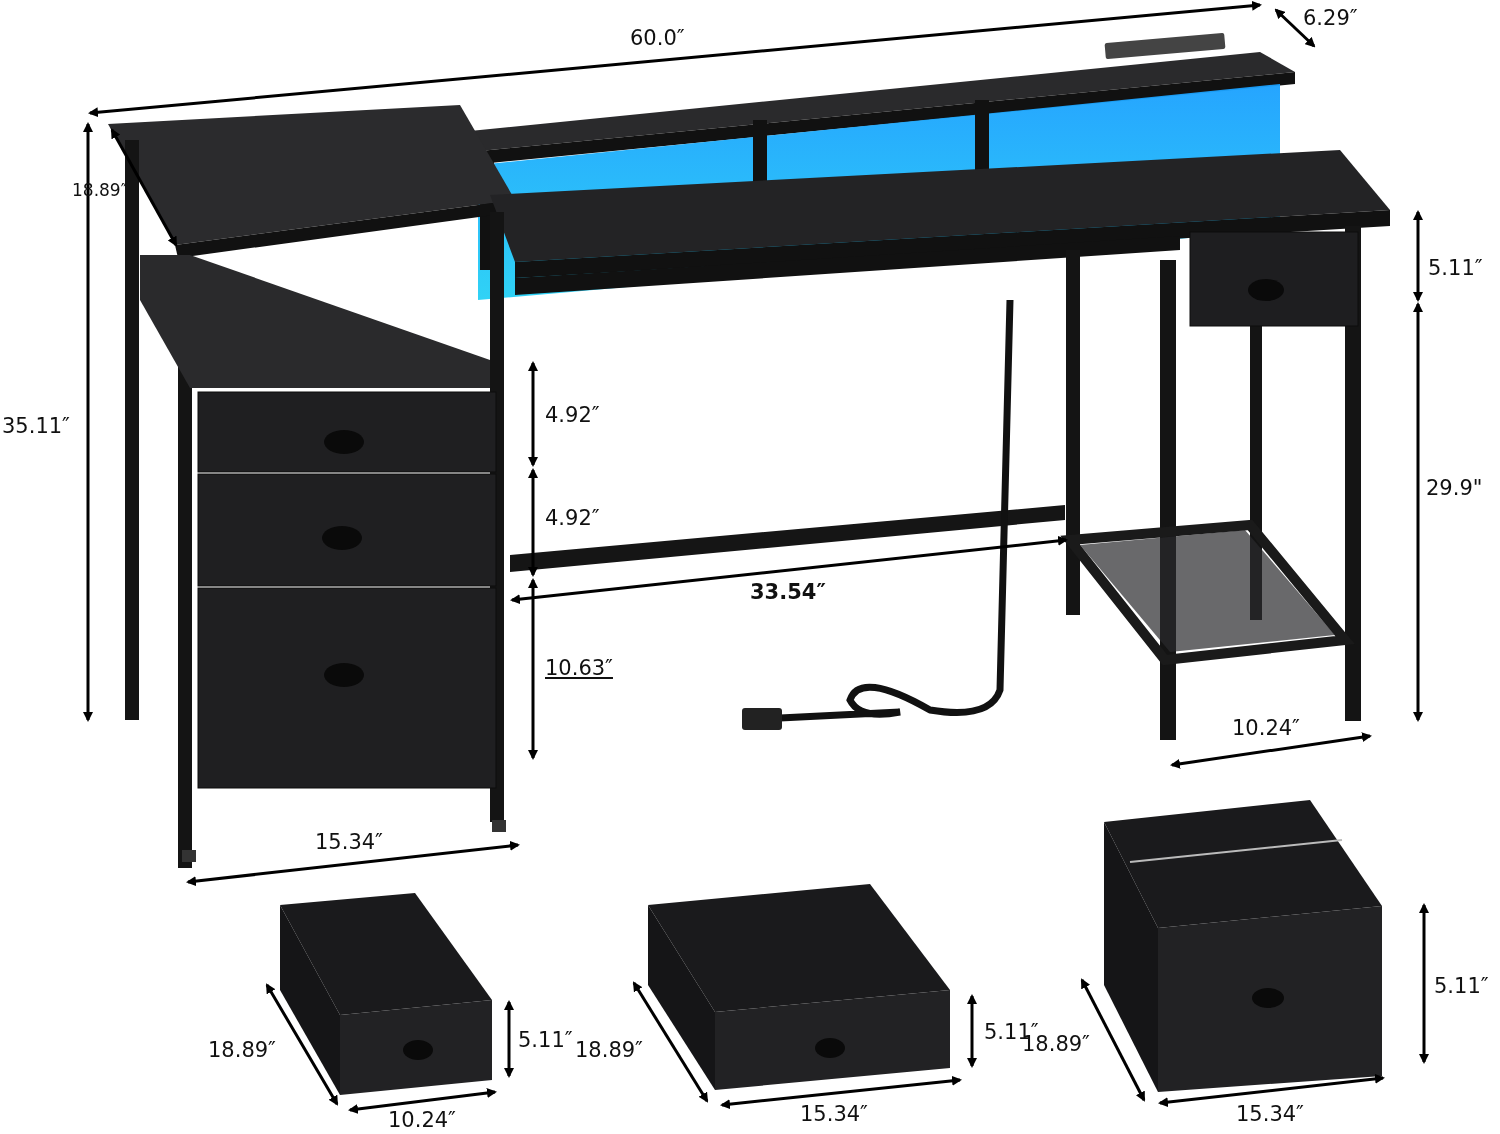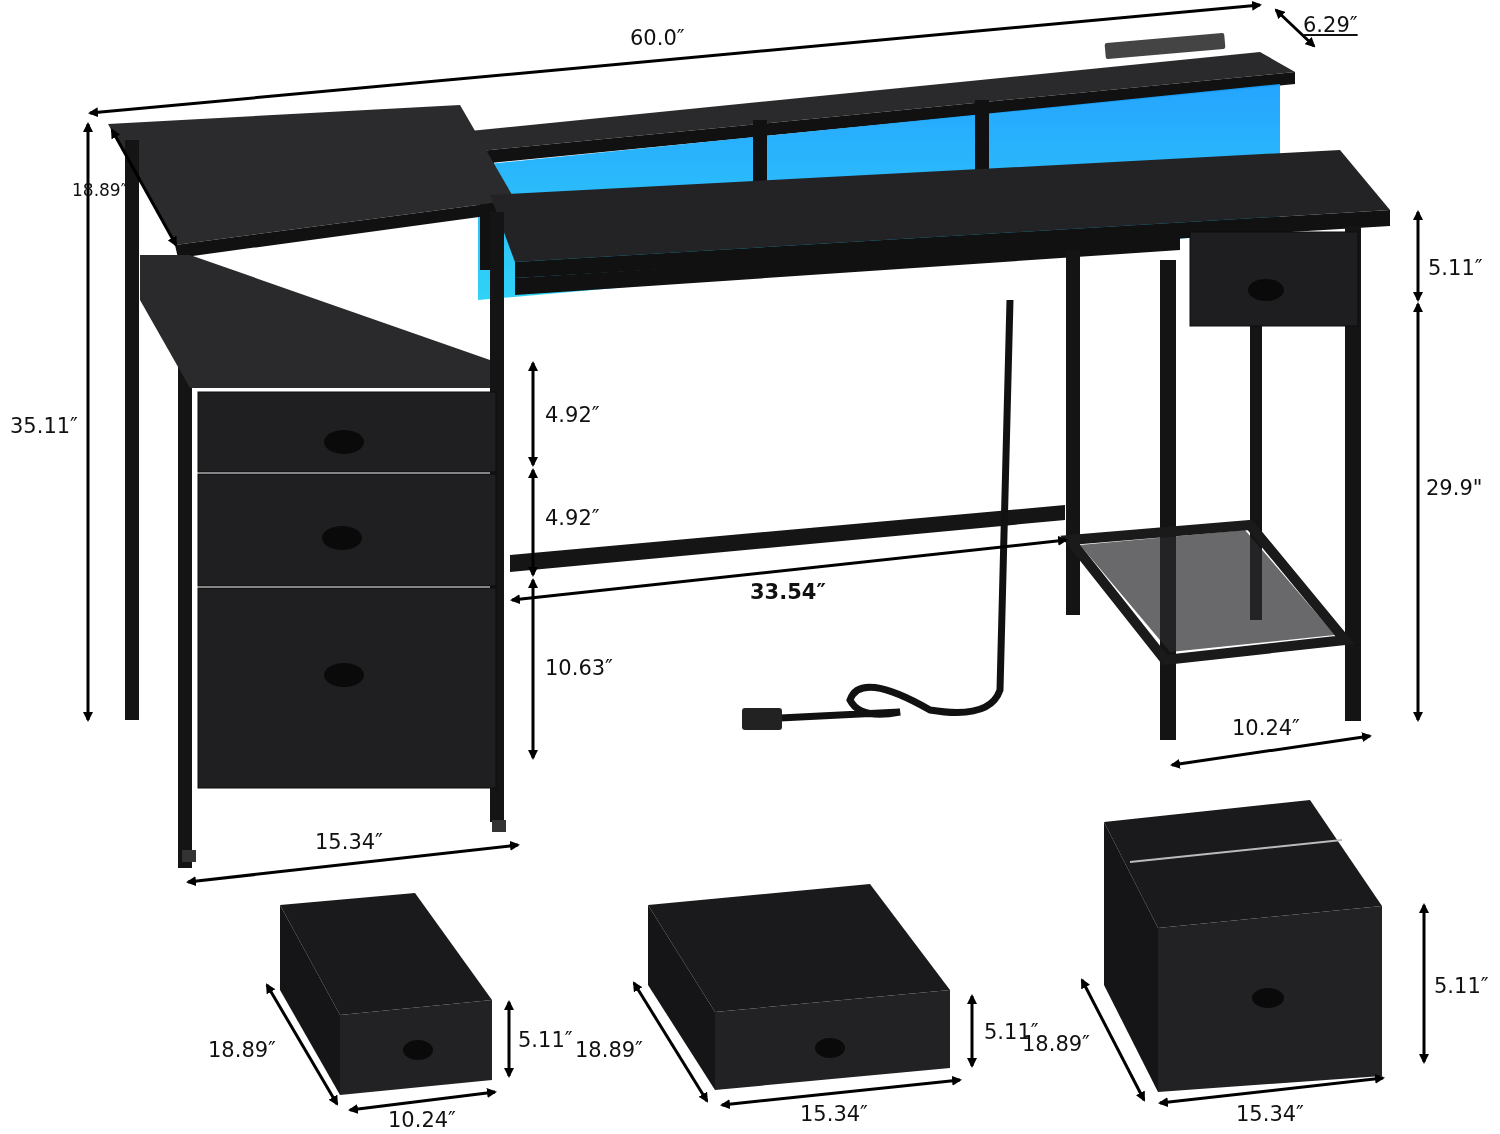--- a/index.html
+++ b/index.html
@@ -110,28 +110,28 @@
     <line x1="634" y1="983" x2="707" y2="1101" marker-start="url(#ah)" marker-end="url(#ah)"></line>
     <line x1="972" y1="996" x2="972" y2="1066" marker-start="url(#ah)" marker-end="url(#ah)"></line>
     <line x1="722" y1="1105" x2="960" y2="1080" marker-start="url(#ah)" marker-end="url(#ah)"></line>
     <line x1="1082" y1="980" x2="1144" y2="1100" marker-start="url(#ah)" marker-end="url(#ah)"></line>
     <line x1="1424" y1="905" x2="1424" y2="1062" marker-start="url(#ah)" marker-end="url(#ah)"></line>
     <line x1="1160" y1="1103" x2="1383" y2="1078" marker-start="url(#ah)" marker-end="url(#ah)"></line>
   </g>
 </svg>
 
 <div class="lbl" style="left:630px;top:28px;">60.0″</div>
-<div class="lbl" style="left:1303px;top:15px;text-decoration:underline;">6.29″</div>
+<div class="lbl" style="left:1303px;top:8px;">6.29″</div>
 <div class="lbl" style="left:72px;top:182px;font-size:17px;">18.89″</div>
-<div class="lbl" style="left:10px;top:416px;text-align:center;">35.11″</div>
+<div class="lbl" style="left:2px;top:416px;text-align:center;">35.11″</div>
 <div class="lbl" style="left:1428px;top:258px;">5.11″</div>
 <div class="lbl" style="left:1426px;top:478px;">29.9"</div>
 <div class="lbl" style="left:545px;top:405px;">4.92″</div>
 <div class="lbl" style="left:545px;top:508px;">4.92″</div>
-<div class="lbl" style="left:545px;top:658px;">10.63″</div>
+<div class="lbl" style="left:545px;top:658px;text-decoration:underline;">10.63″</div>
 <div class="lbl" style="left:750px;top:582px;font-weight:bold;">33.54″</div>
 <div class="lbl" style="left:1232px;top:718px;">10.24″</div>
 <div class="lbl" style="left:315px;top:832px;">15.34″</div>
 
 <div class="lbl" style="left:208px;top:1040px;">18.89″</div>
 <div class="lbl" style="left:518px;top:1030px;">5.11″</div>
 <div class="lbl" style="left:388px;top:1110px;">10.24″</div>
 
 <div class="lbl" style="left:575px;top:1040px;">18.89″</div>
 <div class="lbl" style="left:984px;top:1022px;">5.11″</div>

